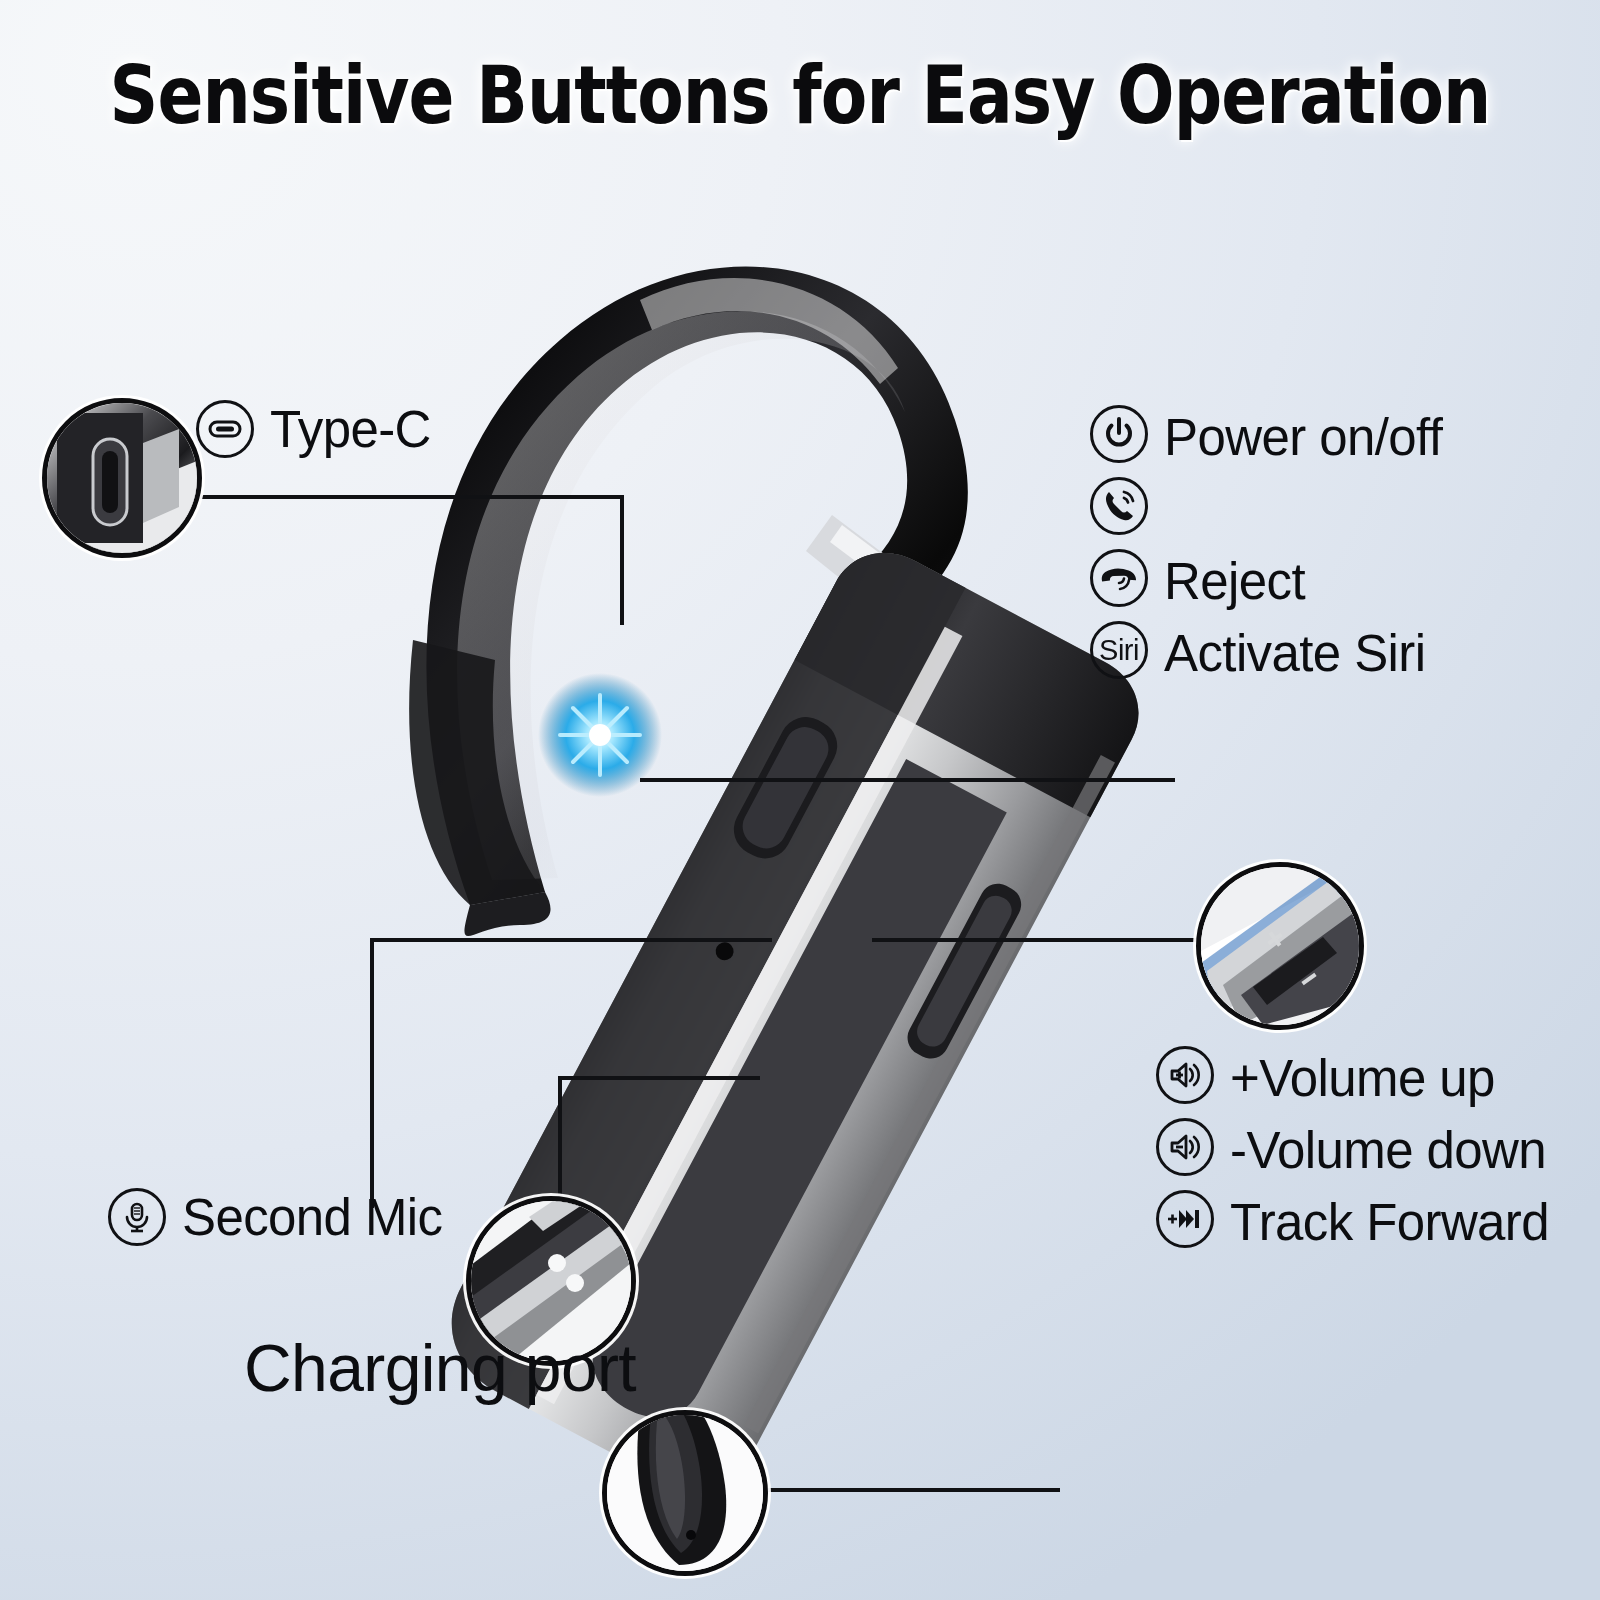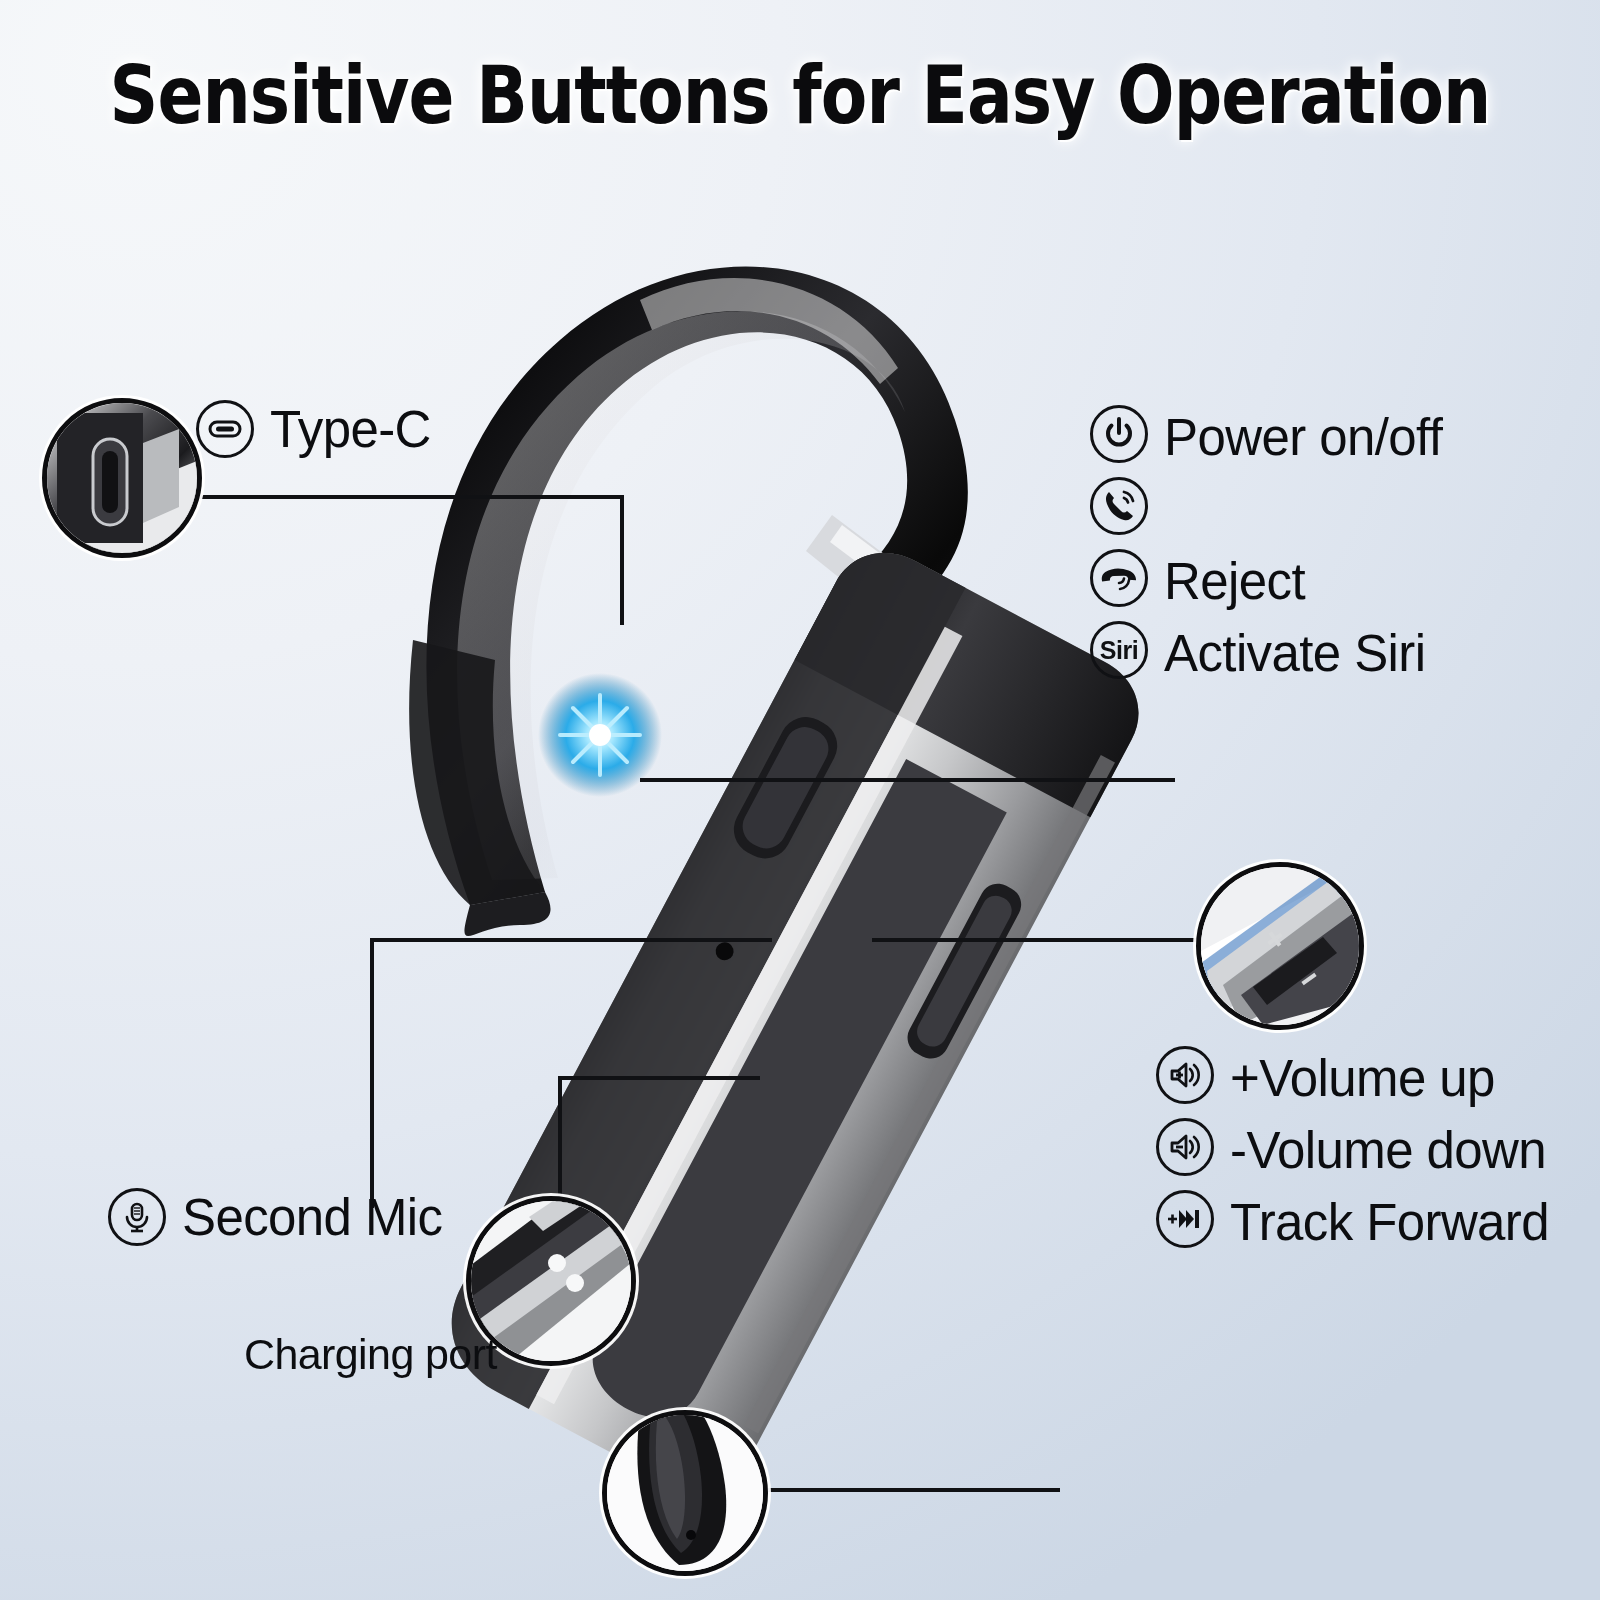--- a/index.html
+++ b/index.html
@@ -42,29 +42,29 @@
   
   .rowgroup{position:absolute;}
   .row{display:flex;align-items:flex-end;height:72px;}
   .badge{
     width:58px;height:58px;min-width:58px;border-radius:50%;
     border:3px solid #101114;box-sizing:border-box;
     display:flex;align-items:center;justify-content:center;
     margin-right:16px;
   }
   .badge svg{display:block;}
-  .badge .siritext{font-size:25px;color:#101114;letter-spacing:-.5px;line-height:1;font-weight:bold;}
+  .badge .siritext{font-size:29px;color:#101114;letter-spacing:-.5px;line-height:1;}
   .rowlabel{
     font-size:51px;color:#0c0d10;white-space:nowrap;line-height:1;
     letter-spacing:-.6px;
   }
 
   
   .plainlabel{
-    position:absolute;font-size:43px;color:#0c0d10;white-space:nowrap;
+    position:absolute;font-size:66px;color:#0c0d10;white-space:nowrap;
     letter-spacing:-.6px;
   }
   .iconlabel{position:absolute;display:flex;align-items:center;}
 </style>
 </head>
 <body>
 
 <div id="stage">
 
   <div class="title">Sensitive Buttons for Easy Operation</div>

